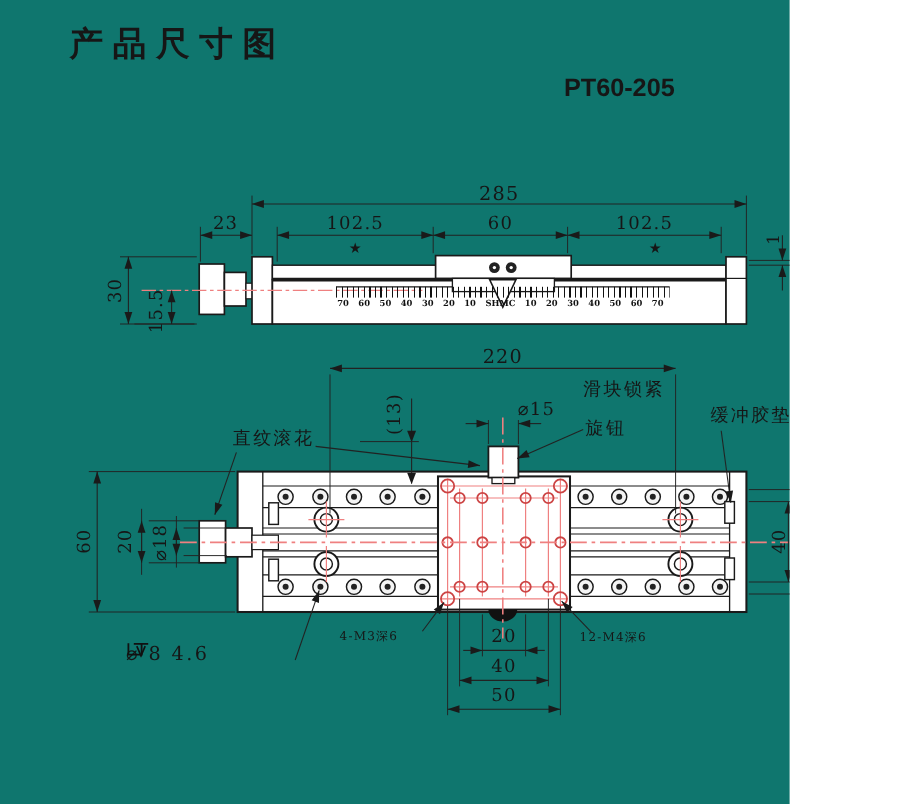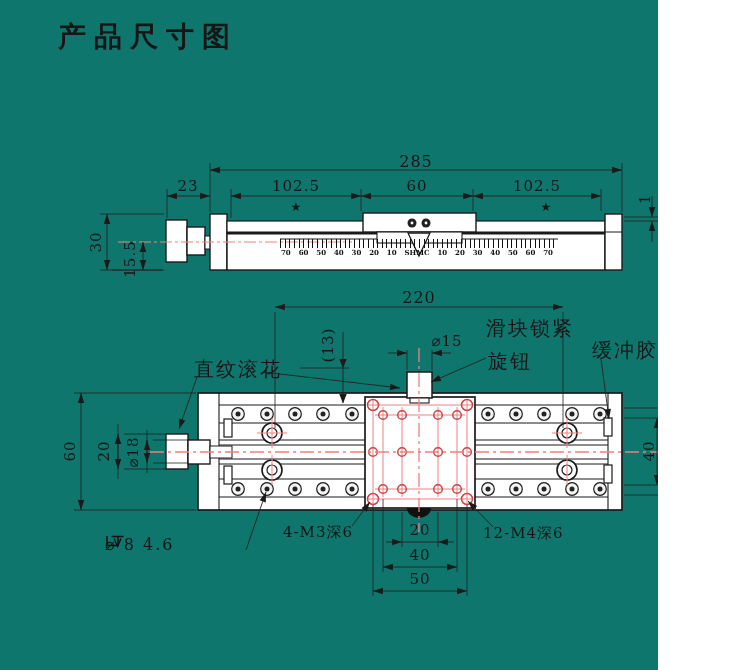--- a/index.html
+++ b/index.html
@@ -10,22 +10,22 @@
   .dim{font-family:"DejaVu Serif", serif;font-size:15px;letter-spacing:1px;}
   .ctr{transform:translate(-50%,-50%);}
   .rot{transform:translate(-50%,-50%) rotate(-90deg);}
   .cjk{font-family:"Liberation Sans", sans-serif;}
   .title{font-size:28px;font-weight:bold;letter-spacing:8px;font-family:"Liberation Serif", serif;}
   .model{font-size:21px;font-weight:bold;font-family:"Liberation Sans", sans-serif;}
   .star{font-size:12px;font-family:"DejaVu Sans", sans-serif;}
   .ruler-labels{position:absolute;left:281px;top:248px;width:272px;display:flex;
                 justify-content:space-between;font-family:"DejaVu Serif", serif;
                 font-size:7px;font-weight:bold;color:#111;}
-  .lbl{font-size:20px;letter-spacing:2px;}
-  .note{font-size:15px;font-family:"DejaVu Serif", serif;letter-spacing:1px;}
+  .lbl{font-size:15px;letter-spacing:2px;}
+  .note{font-size:10px;font-family:"DejaVu Serif", serif;letter-spacing:1px;}
   .note8{font-size:16px;font-family:"DejaVu Serif", serif;letter-spacing:2px;}
   .footer{font-size:17px;letter-spacing:1px;}
   .sym{display:inline-block;vertical-align:-1px;margin:0 4px 0 0;}
 </style>
 </head>
 <body>
 
 <div id="canvas">
 
 <svg width="750" height="670" viewBox="0 0 750 670">
@@ -283,20 +283,21 @@
     <line x1="383" y1="567" x2="457" y2="567" marker-start="url(#ar)" marker-end="url(#ar)"></line>
     <line x1="373" y1="591" x2="467" y2="591" marker-start="url(#ar)" marker-end="url(#ar)"></line>
 
     <line x1="352" y1="526" x2="370" y2="502" marker-end="url(#ar)"></line>
     <line x1="493" y1="527" x2="468" y2="501" marker-end="url(#ar)"></line>
     <line x1="246" y1="550" x2="266" y2="492" marker-end="url(#ar)"></line>
   </g>
 </svg>
 
 <div class="txt title" style="left:58px;top:18px;">产品尺寸图</div>
+<div class="txt model" style="left:470px;top:62px;">PT60-205</div>
 
 <div class="txt dim ctr" style="left:416px;top:161px;font-size:16px;">285</div>
 <div class="txt dim ctr" style="left:188px;top:186px;">23</div>
 <div class="txt dim ctr" style="left:296px;top:186px;">102.5</div>
 <div class="txt dim ctr" style="left:417px;top:186px;">60</div>
 <div class="txt dim ctr" style="left:537px;top:186px;">102.5</div>
 <div class="txt star ctr" style="left:296px;top:207px;">★</div>
 <div class="txt star ctr" style="left:546px;top:207px;">★</div>
 <div class="txt dim rot" style="left:645px;top:199px;font-size:14px;">1</div>
 <div class="txt dim rot" style="left:96px;top:242px;">30</div>

